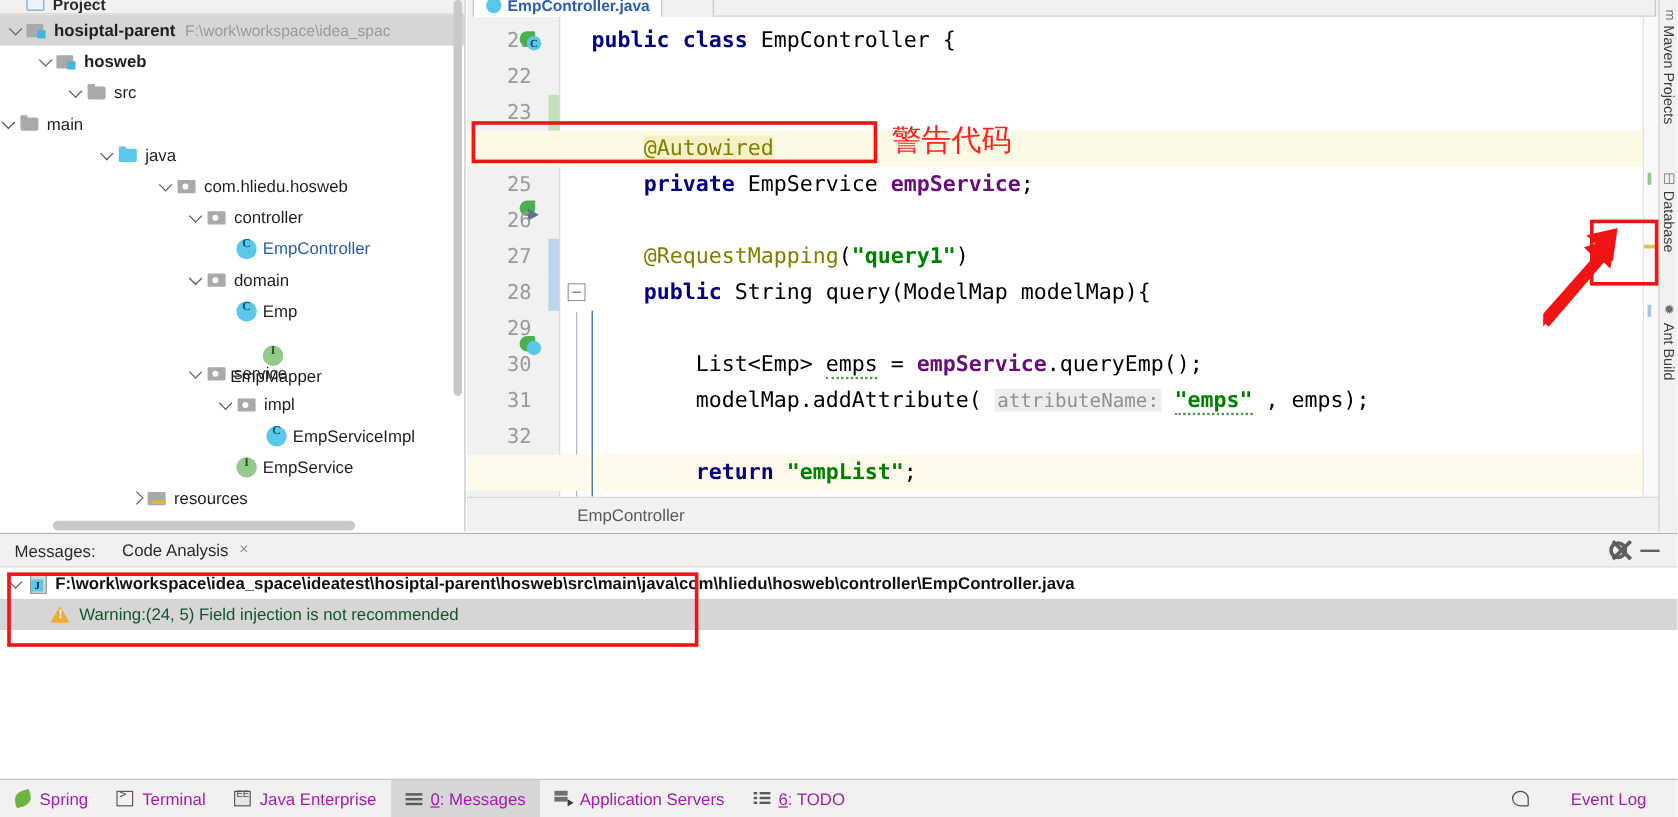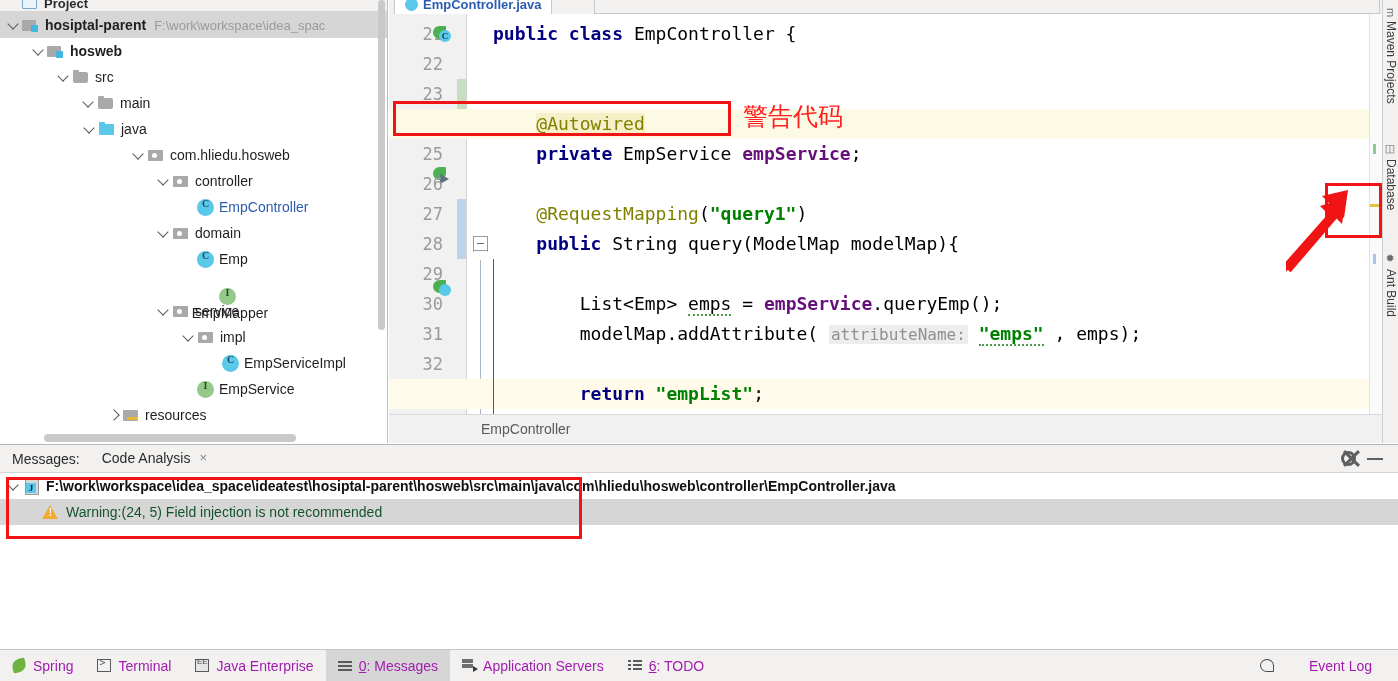--- a/index.html
+++ b/index.html
@@ -423,21 +423,21 @@
         <li class="tree-row" style="padding-left: 31px;">
           <span class="twisty open"></span>
           <span class="ficon ico-module"></span>
           <span class="tree-label bold">hosweb</span>
         </li>
         <li class="tree-row" style="padding-left: 56px;">
           <span class="twisty open"></span>
           <span class="ficon ico-folder"></span>
           <span class="tree-label">src</span>
         </li>
-        <li class="tree-row" style="padding-left: 81px;">
+        <li class="tree-row" style="">
           <span class="twisty open"></span>
           <span class="ficon ico-folder"></span>
           <span class="tree-label">main</span>
         </li>
         <li class="tree-row" style="padding-left: 82px;">
           <span class="twisty open"></span>
           <span class="ficon ico-srcroot"></span>
           <span class="tree-label">java</span>
         </li>
         <li class="tree-row" style="padding-left: 131px;">

